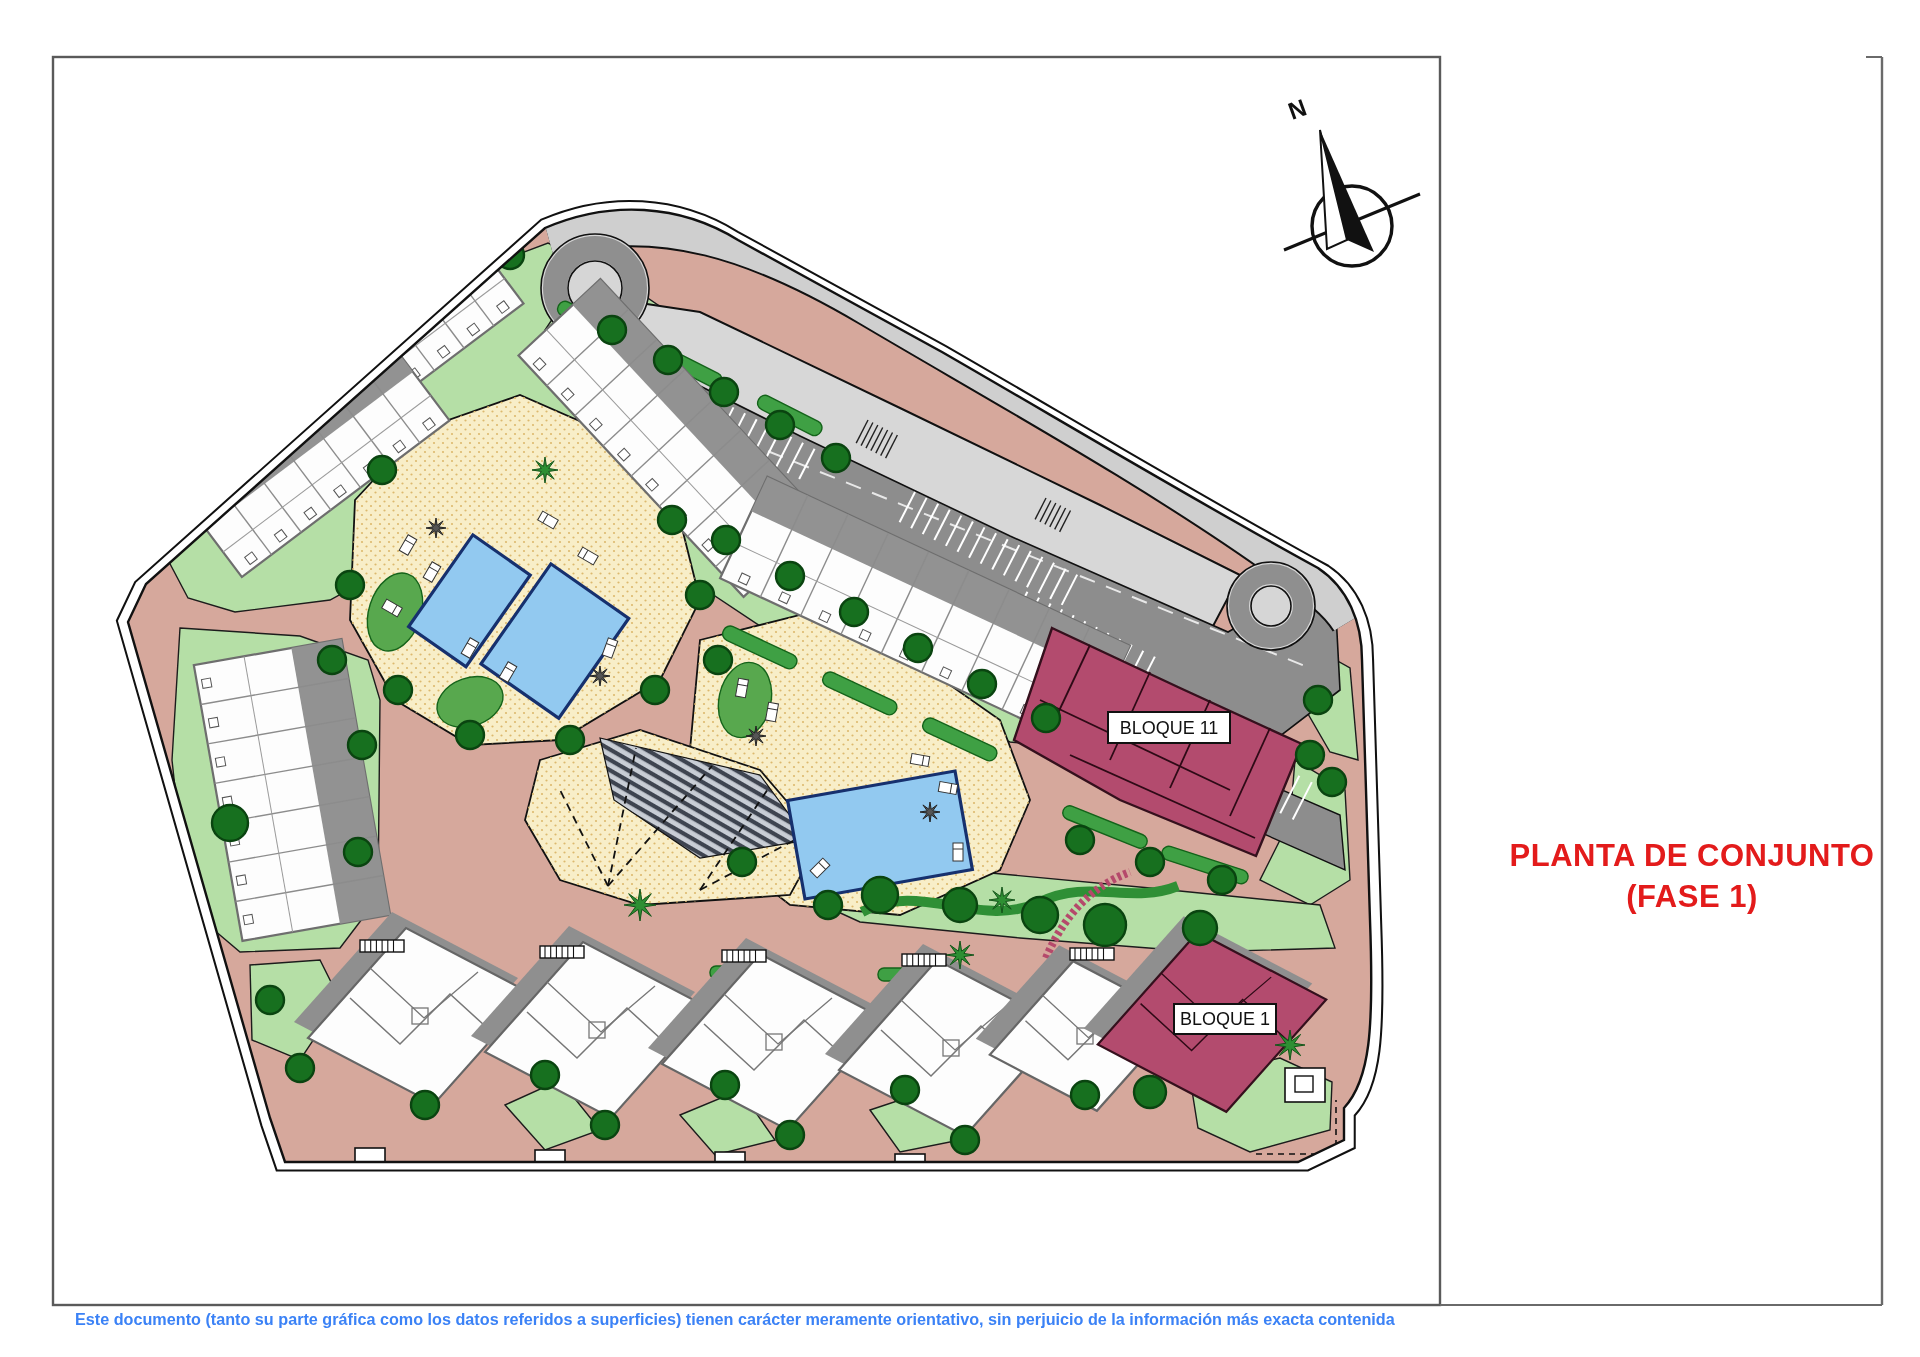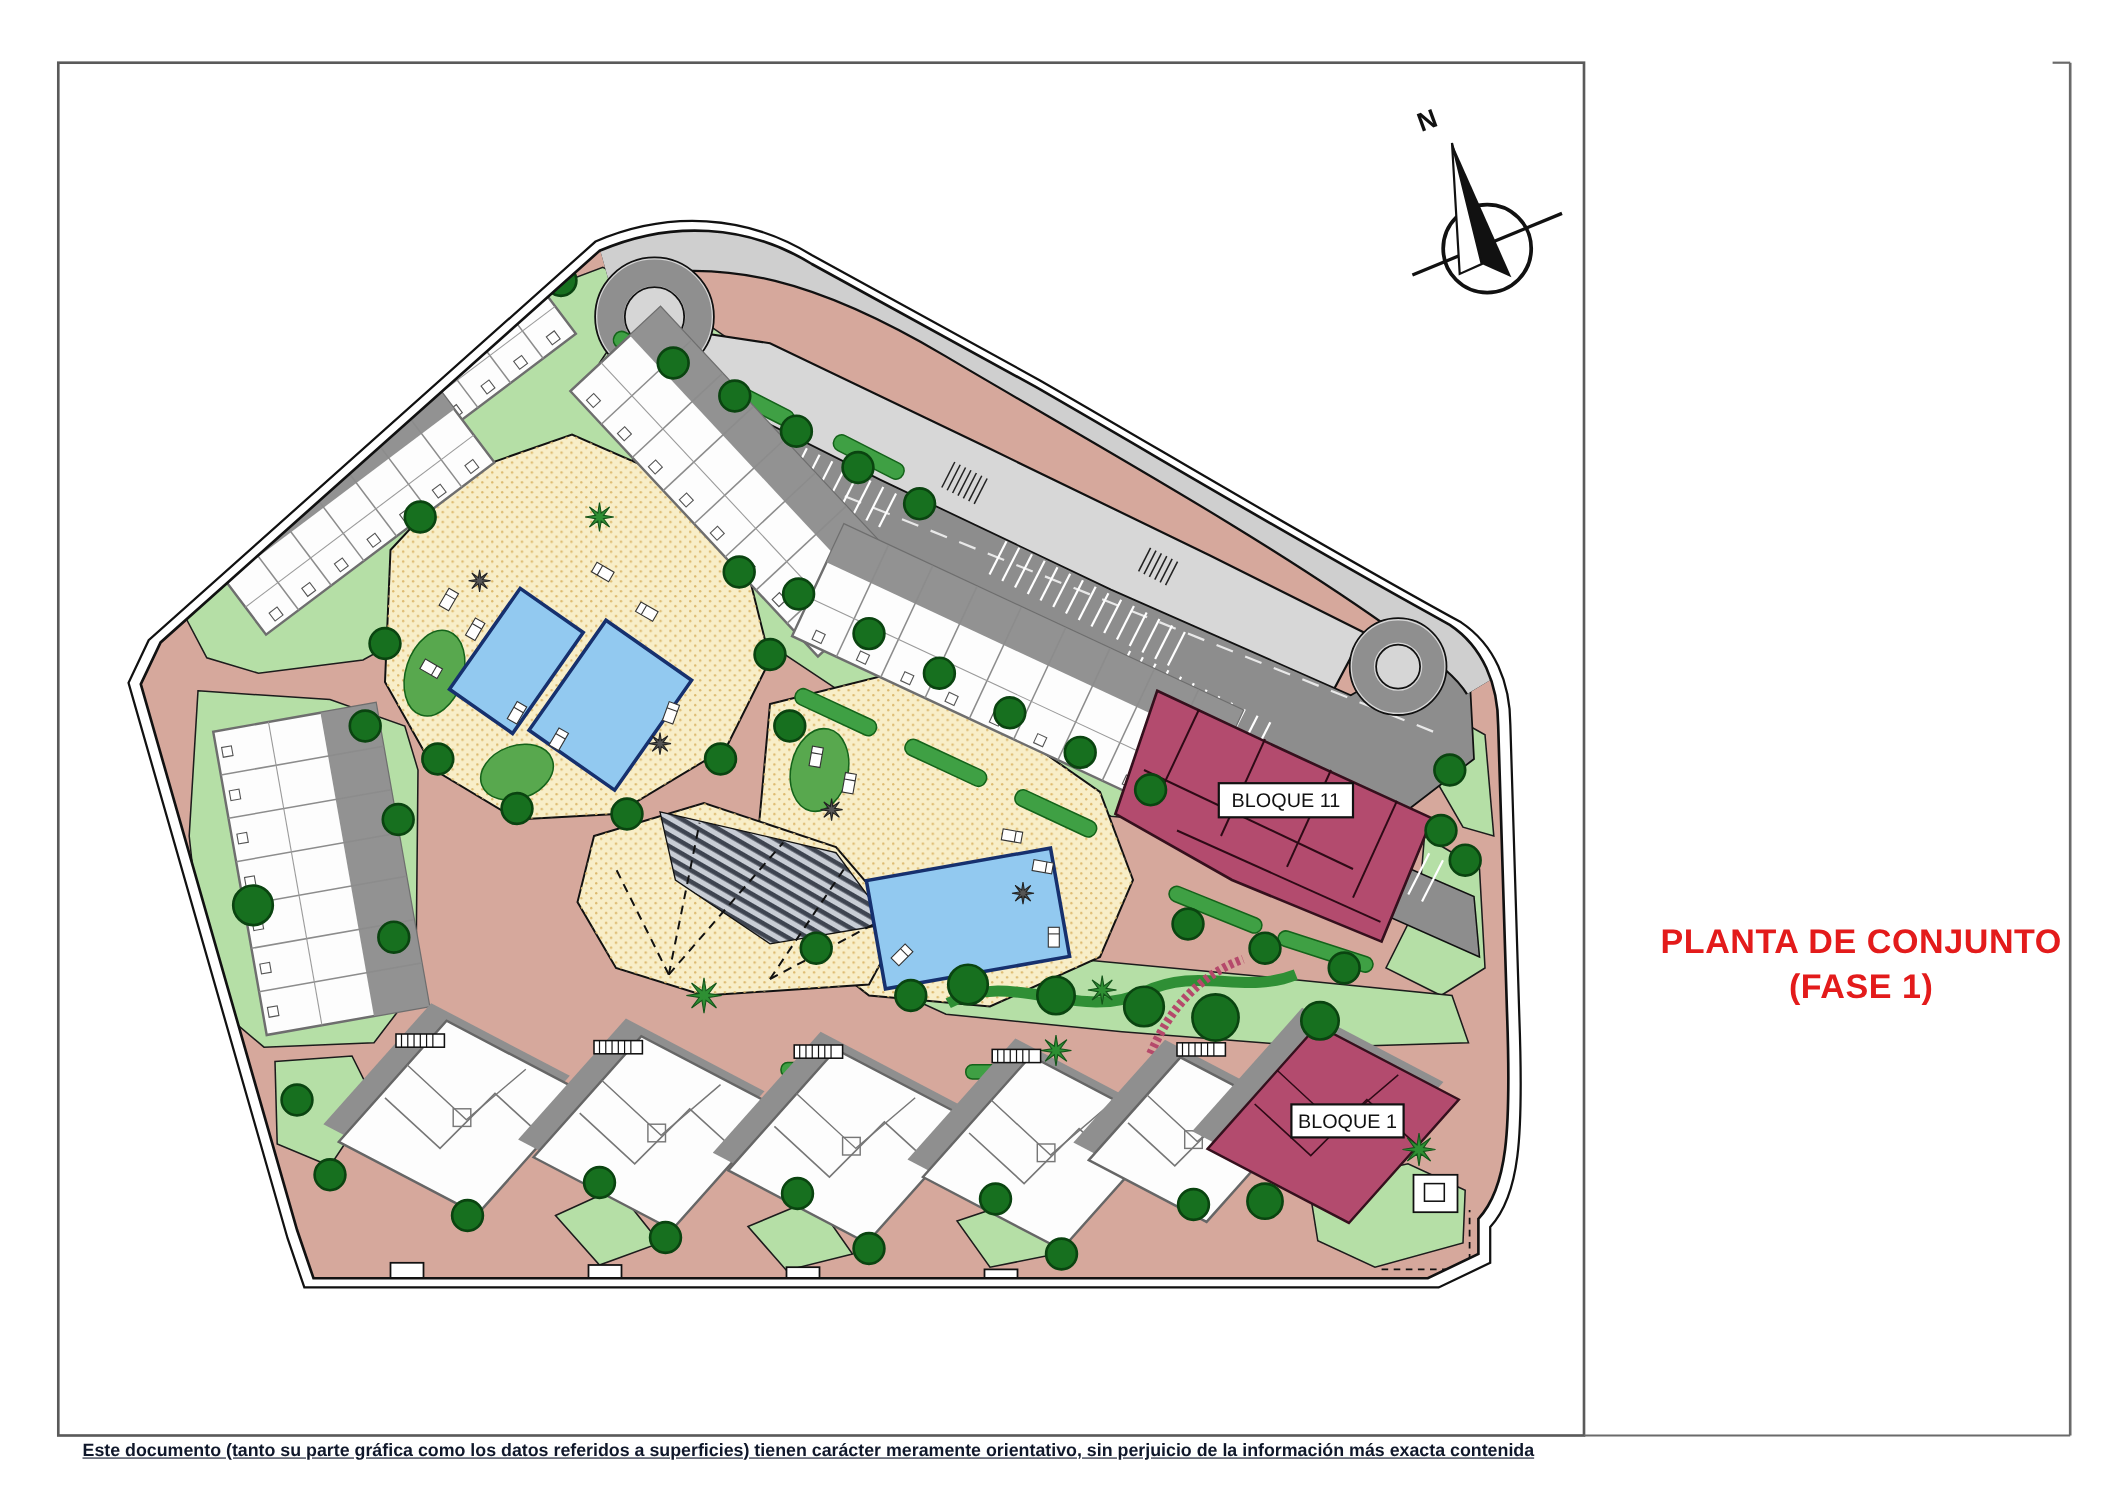--- a/index.html
+++ b/index.html
@@ -6,23 +6,22 @@
   body{width:1920px;height:1357px;position:relative;overflow:hidden;
        font-family:"Liberation Sans", sans-serif;}
   #sheet-svg{position:absolute;left:0;top:0;}
   .title-block{
     position:absolute; left:1442px; top:836px; width:500px;
     text-align:center; color:#e31b1b; font-weight:bold;
     font-size:31px; line-height:1.32; letter-spacing:.5px;
   }
   .footer-note{
     position:absolute; left:75px; top:1310px; width:1800px;
-    color:#0f172a; font-weight:bold; font-size:16.2px; line-height:1.18;
+    color:#3b82f6; font-weight:bold; font-size:16.2px; line-height:1.18;
     white-space:nowrap;
-    text-decoration:underline;
   }
   svg text.blk{font-family:"Liberation Sans",sans-serif;font-size:18px;fill:#111;}
   svg text.north{font-family:"Liberation Sans",sans-serif;font-size:24px;font-weight:bold;fill:#111;}
 </style>
 </head>
 <body>
 
 <svg id="sheet-svg" width="1920" height="1357" viewBox="0 0 1920 1357">
   <defs>
     <pattern id="dots" width="9" height="9" patternUnits="userSpaceOnUse">

